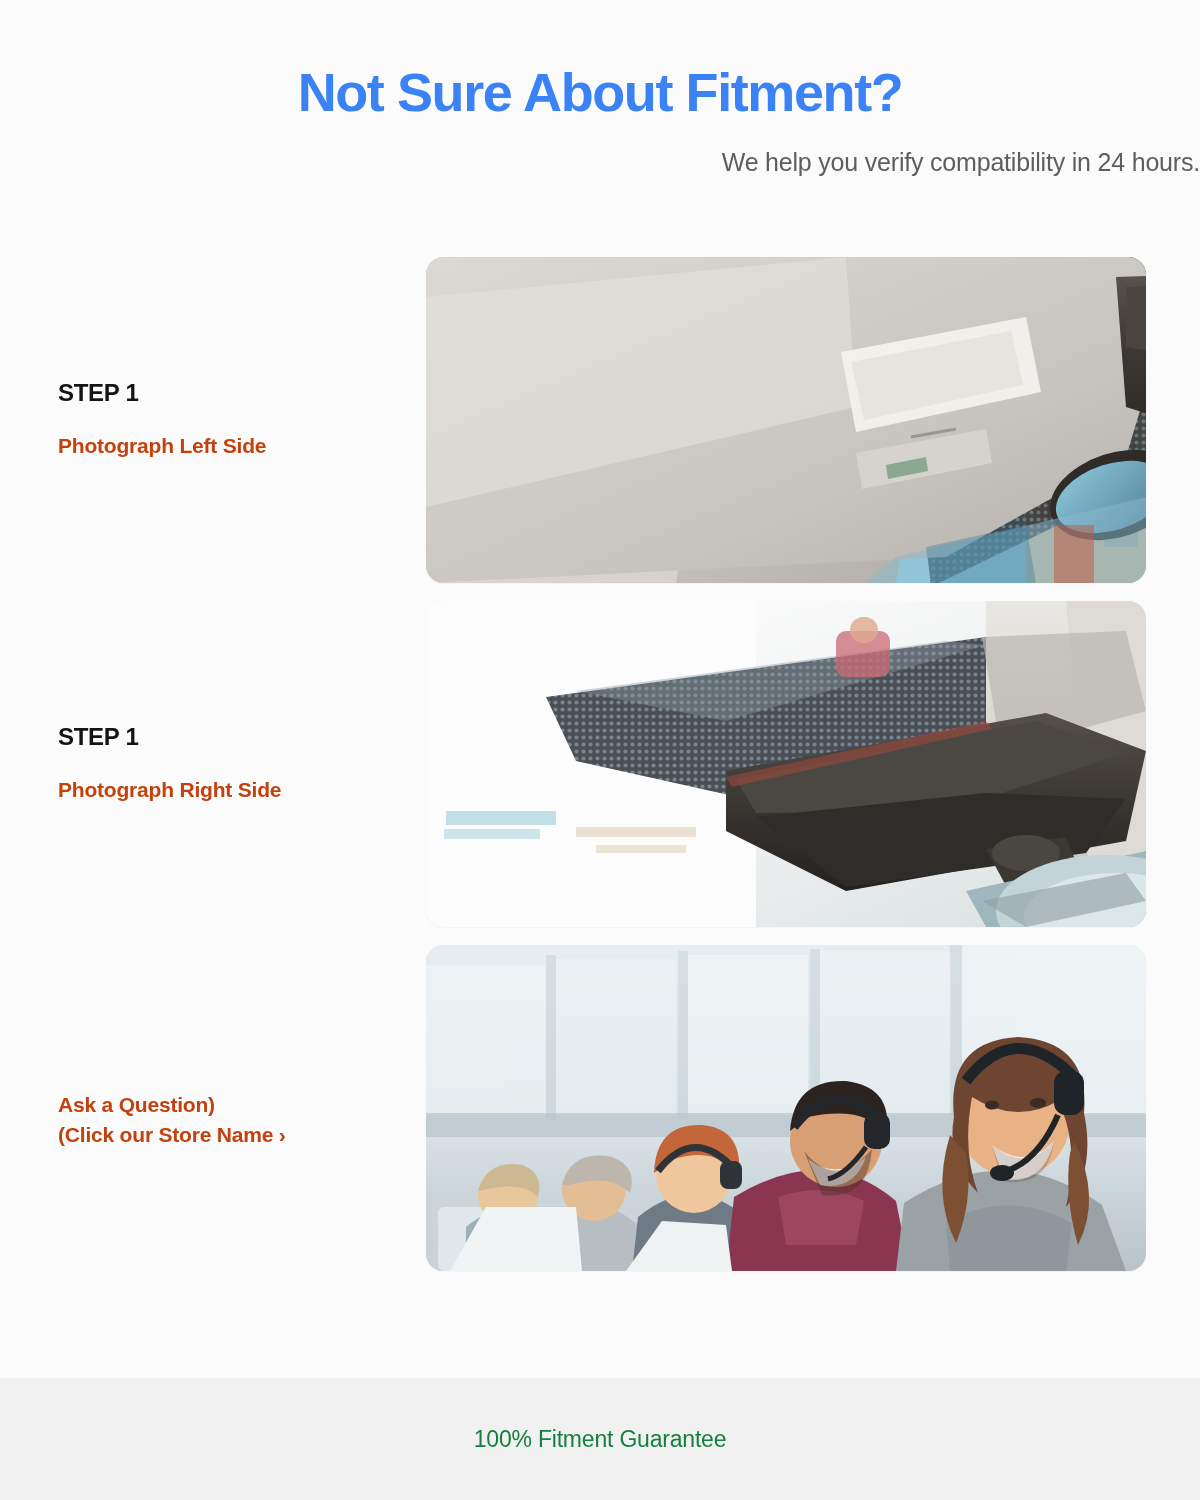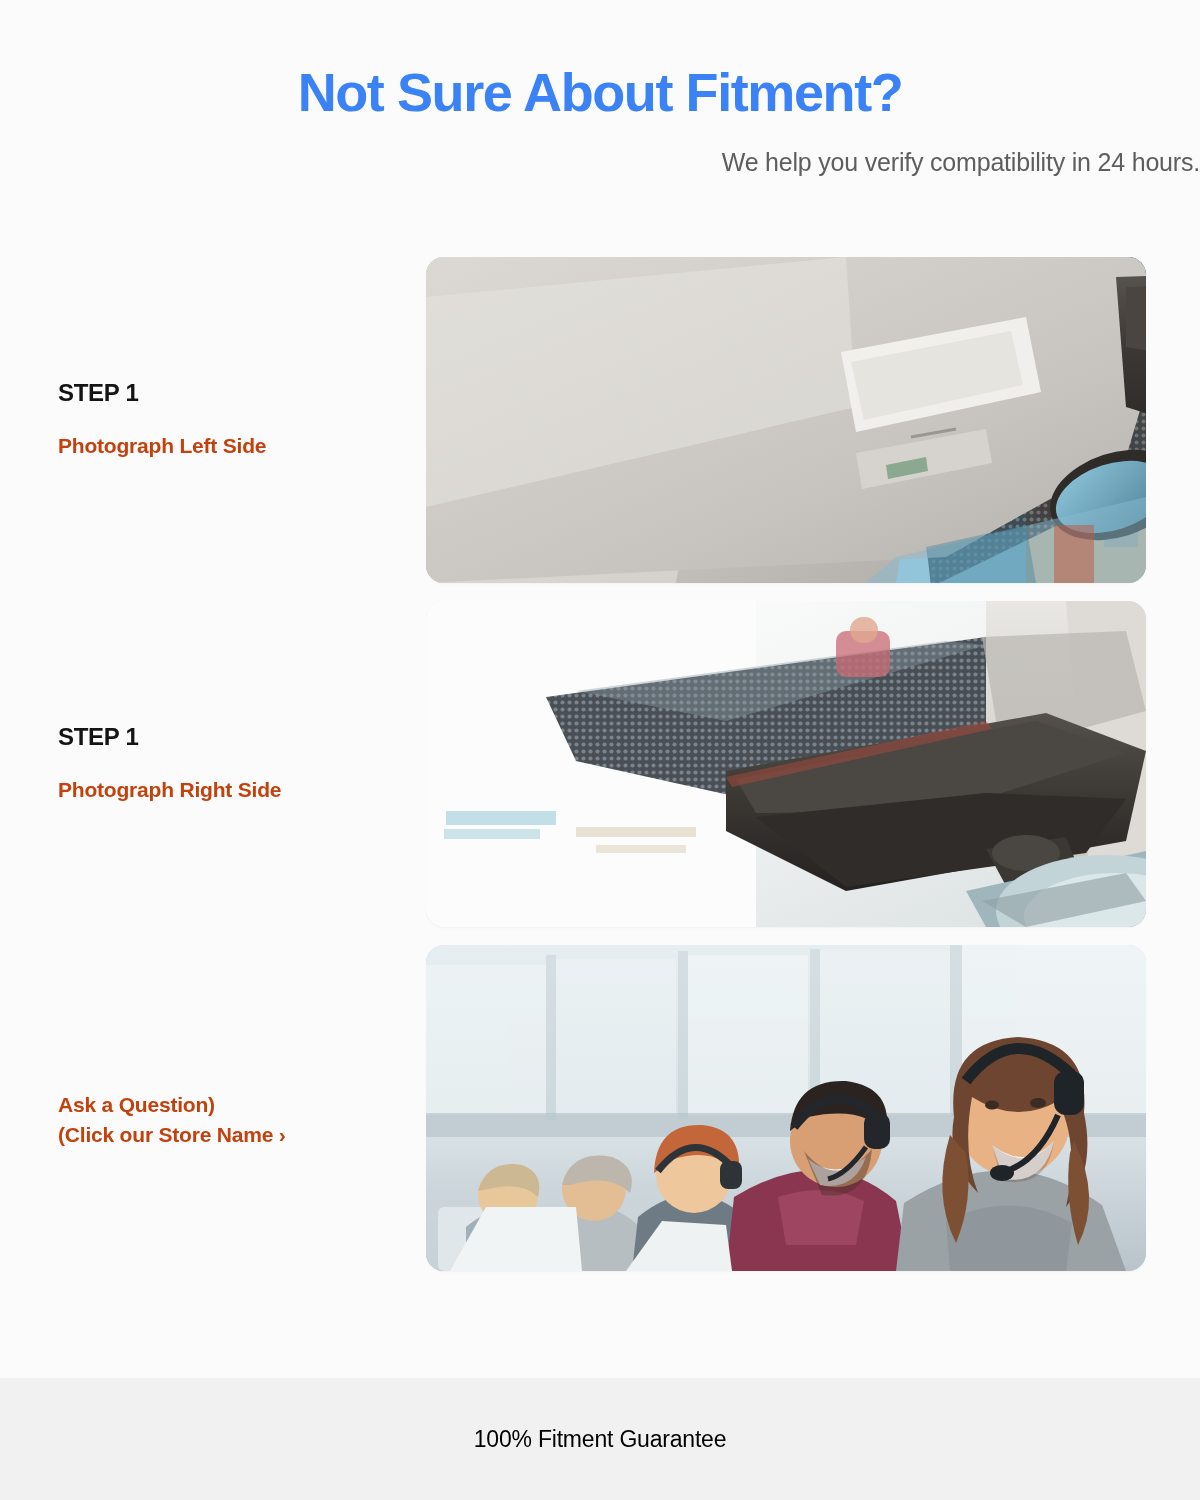--- a/index.html
+++ b/index.html
@@ -90,21 +90,21 @@
   .footer {
     margin-top: auto;
     height: 122px;
     background: #f1f1f1;
     display: flex;
     align-items: center;
     justify-content: center;
   }
   .footer-text {
     font-size: 23px;
-    color: #000000;
+    color: #15803d;
     letter-spacing: -0.2px;
   }
 </style>
 </head>
 <body>
 
 <div class="page">
 
   <div class="header">
     <h1 class="headline">Not Sure About Fitment?</h1>

